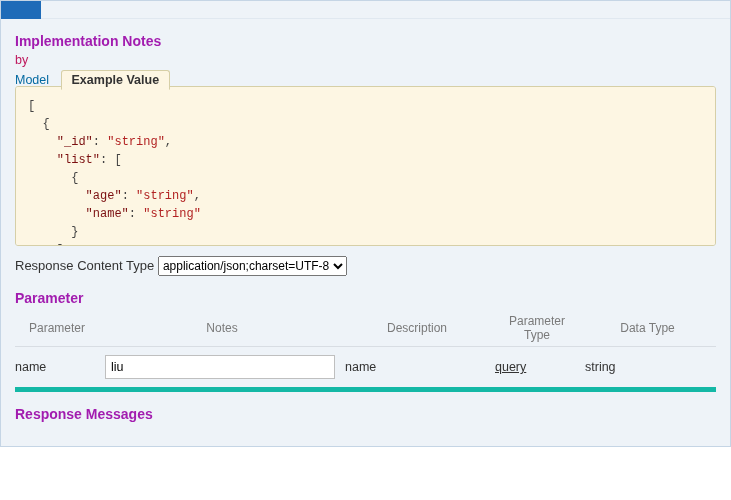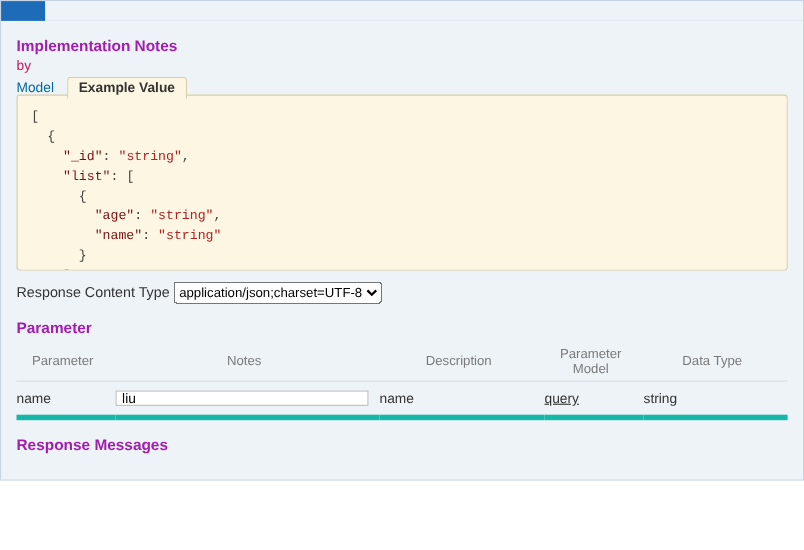--- a/index.html
+++ b/index.html
@@ -102,21 +102,21 @@
     padding: 8px 6px 8px 0;
     border-bottom: 5px solid #14b8a6;
     vertical-align: middle;
   }
   table.params td.pname { width: 90px; }
   table.params td.pval { width: 240px; }
   table.params td.pdesc { width: 150px; }
   table.params td.ptype { width: 90px; text-decoration: underline; }
   input.param-input {
     width: 230px;
-    height: 14px;
+    height: 24px;
     border: 1px solid #bfbfbf;
     background: #fff;
     padding: 0 5px;
     font-size: 12.5px;
   }
 </style>
 </head>
 <body>
 
 <div class="container">
@@ -151,21 +151,21 @@
     </select>
   </div>
 
   <h3 class="section">Parameter</h3>
   <table class="params">
     <thead>
       <tr>
         <th>Parameter</th>
         <th>Notes</th>
         <th>Description</th>
-        <th>Parameter Model</th>
+        <th>Parameter Type</th>
         <th>Data Type</th>
       </tr>
     </thead>
     <tbody id="params-body">
         <tr>
           <td class="pname">name</td>
           <td class="pval"><input class="param-input" value="liu" style=""></td>
           <td class="pdesc">name</td>
           <td class="ptype">query</td>
           <td>string</td>

